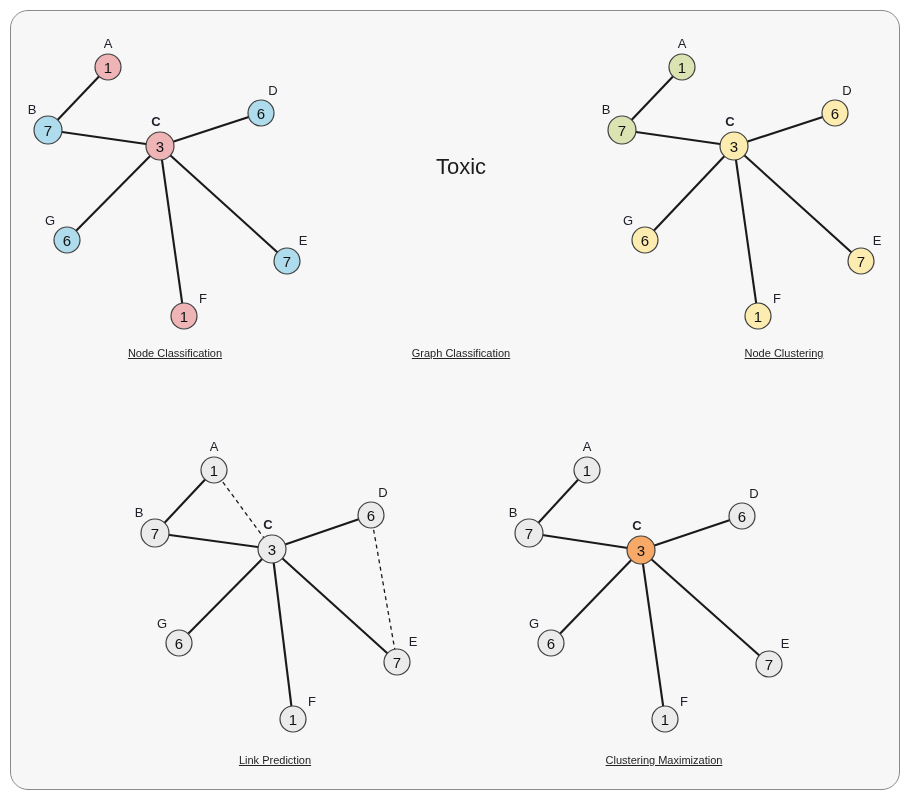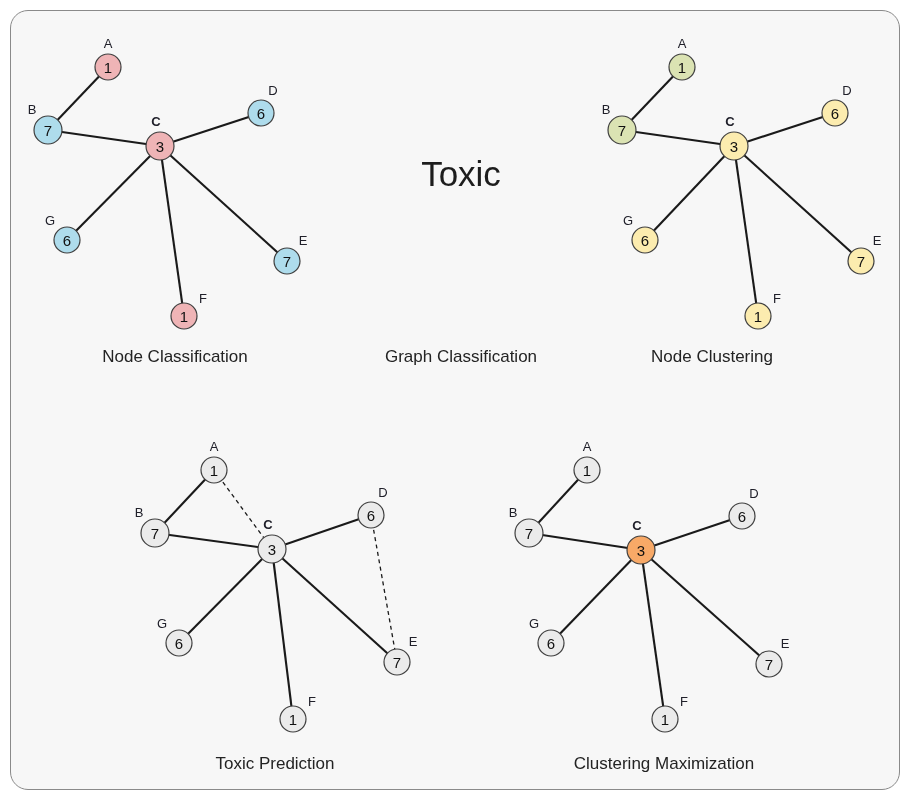--- a/index.html
+++ b/index.html
@@ -64,28 +64,29 @@
     font-family: "Liberation Sans", "DejaVu Sans", sans-serif;
     font-size: 13px;
     fill: #20202a;
     text-anchor: middle;
   }
   .node-letter.bold {
     font-weight: bold;
   }
   .caption {
     position: absolute;
-    font-size: 17px;
+    font-size: 11px;
     color: #232323;
     white-space: nowrap;
     transform: translateX(-50%);
+    text-decoration: underline;
   }
   .title-text {
     position: absolute;
-    font-size: 35px;
+    font-size: 22px;
     color: #1d1d1d;
     white-space: nowrap;
     transform: translateX(-50%);
   }
 </style>
 </head>
 <body>
 
 <div id="canvas">
   <div id="panel"></div>
@@ -274,18 +275,18 @@
           <circle cx="551" cy="643" r="13" fill="#ebebeb" class="node-circle"></circle>
           <text x="551" y="643.5" class="node-num">6</text>
           <text x="534" y="628" class="node-letter">G</text>
         </g>
       </g>
     </svg>
 
   <div id="labels">
       <div class="caption" style="left: 175px; top: 347px;">Node Classification</div>
       <div class="caption" style="left: 461px; top: 347px; text-align: right;">Graph Classification</div>
-      <div class="caption" style="left: 712px; top: 347px;">Node Clustering</div>
-      <div class="caption" style="left: 275px; top: 754px;">Toxic Prediction</div>
+      <div class="caption" style="left: 784px; top: 347px;">Node Clustering</div>
+      <div class="caption" style="left: 275px; top: 754px;">Link Prediction</div>
       <div class="caption" style="left: 664px; top: 754px;">Clustering Maximization</div>
       <div class="title-text" style="left: 461px; top: 154px;">Toxic</div>
     </div>
 </div>
 
 </body></html>

